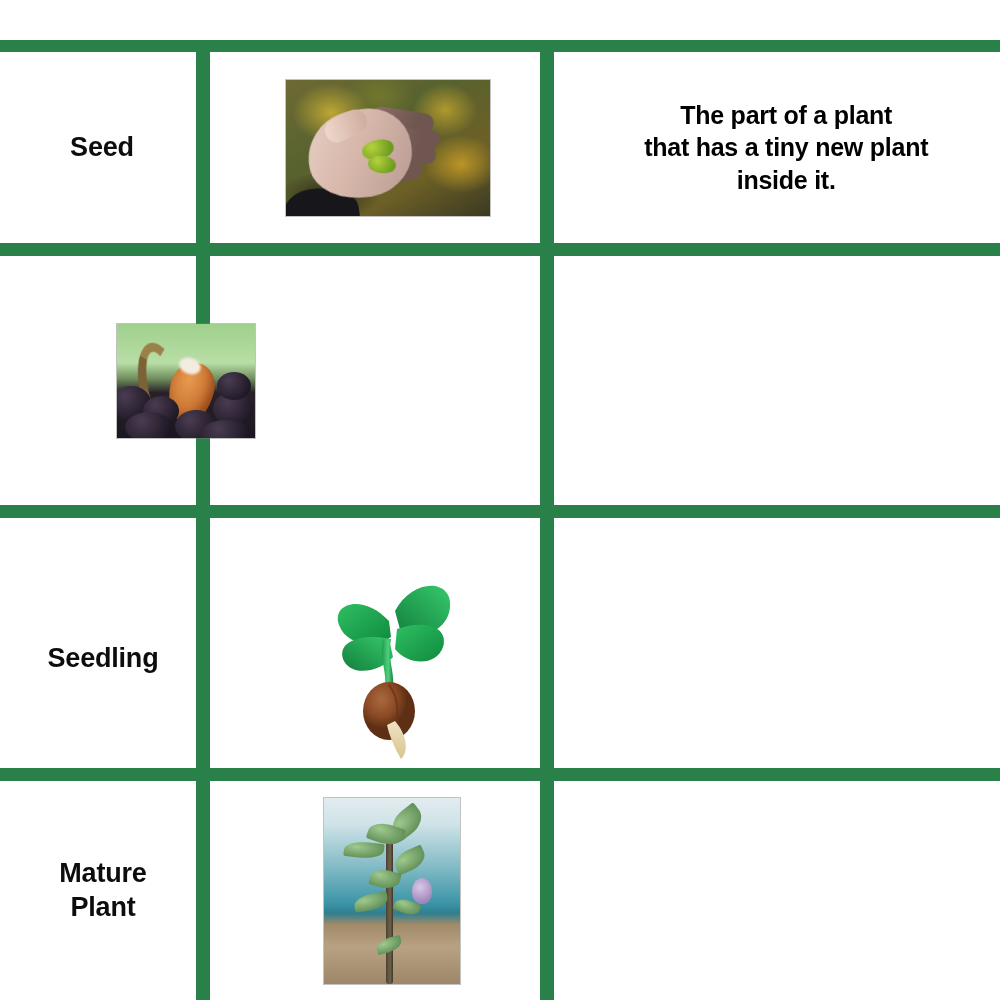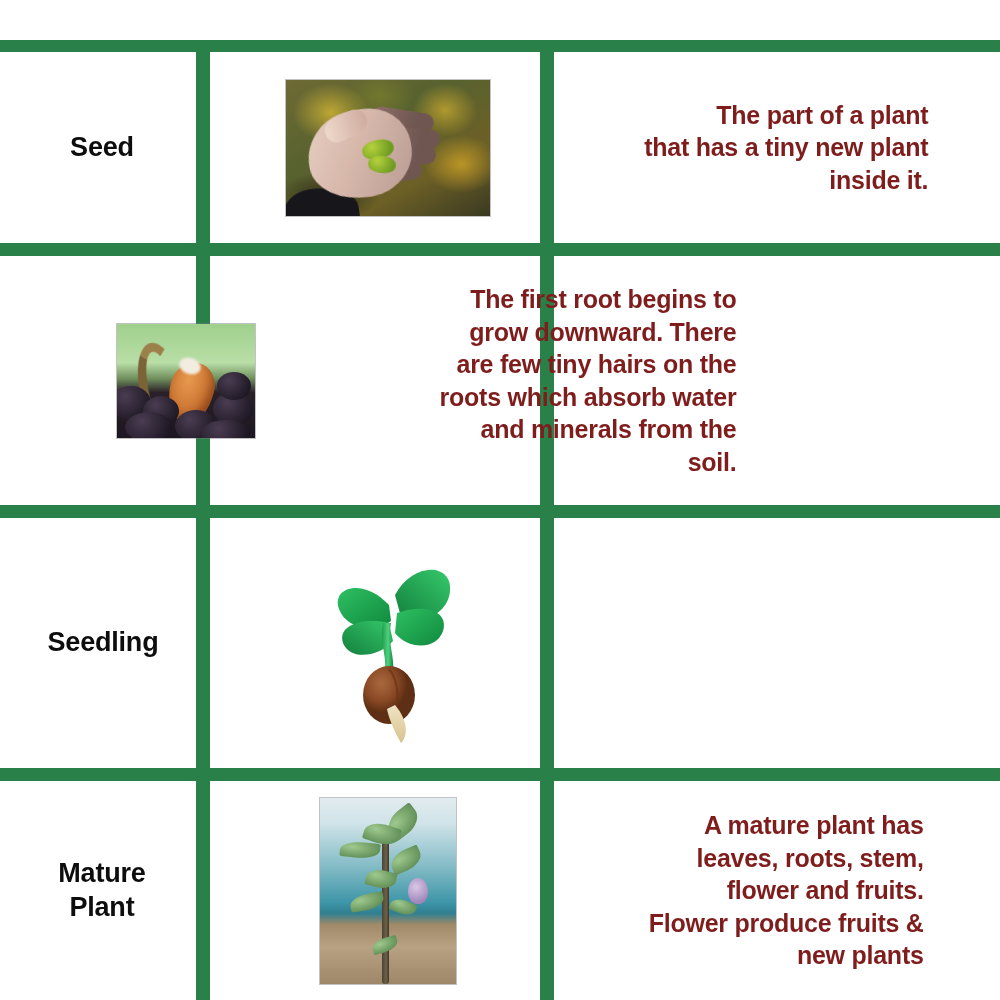--- a/index.html
+++ b/index.html
@@ -36,21 +36,21 @@
   
   .h-div { position:absolute; left:0; width:1000px; height:13px; background:#2a8049; }
   .h-div.r1 { top:243px; }
   .h-div.r2 { top:505px; }
   .h-div.r3 { top:768px; }
 
   
   .row { position:absolute; left:0; width:1000px; display:flex; }
   .row.r1 { top:52px;  height:191px; }
   .row.r2 { top:256px; height:249px; }
-  .row.r3 { top:518px; height:250px; }
+  .row.r3 { top:534px; height:250px; }
   .row.r4 { top:781px; height:219px; }
 
   .cell { display:flex; align-items:center; justify-content:center; position:relative; }
   .cell-label { width:206px; }
   .cell-image { width:344px; margin-left:14px; }
   .cell-text  { width:432px; margin-left:14px; }
 
   .stage-name {
     font-size:27px;
     font-weight:bold;
@@ -58,22 +58,22 @@
     text-align:center;
     line-height:1.24;
     letter-spacing:-0.2px;
     white-space:nowrap;
   }
   .stage-name.wrap { white-space:normal; }
 
   .stage-desc {
     font-size:25px;
     font-weight:bold;
-    color:#7f1d1d;
-    text-align:right;
+    color:#000000;
+    text-align:center;
     line-height:1.30;
     letter-spacing:-0.25px;
     padding:0 6px;
     white-space:pre-line;
   }
 
   
   .pic { display:block; }
   .pic-frame { box-shadow:0 0 0 1px rgba(120,120,120,.45); }
 
@@ -236,28 +236,20 @@
         <div class="soil-clod" style="left:-6px;  top:62px; width:40px; height:34px;"></div>
         <div class="soil-clod" style="left:26px;  top:72px; width:36px; height:30px;"></div>
         <div class="soil-clod" style="left:58px;  top:86px; width:42px; height:32px;"></div>
         <div class="soil-clod" style="left:96px;  top:68px; width:40px; height:34px;"></div>
         <div class="soil-clod" style="left:8px;   top:88px; width:48px; height:30px;"></div>
         <div class="soil-clod" style="left:84px;  top:96px; width:50px; height:28px;"></div>
         <div class="soil-clod" style="left:100px; top:48px; width:34px; height:28px;"></div>
       </div>
     </div>
 
-    <div class="cell cell-text">
-      <div class="stage-desc">The first root begins to
-grow downward. There
-are few tiny hairs on the
-roots which absorb water
-and minerals from the
-soil.</div>
-    </div>
   </div>
 
   <div class="row r3">
     <div class="cell cell-label">
       <div class="stage-name">Seedling</div>
     </div>
 
     <div class="cell cell-image">
       <svg class="svg-seedling" viewBox="0 0 150 200">
         <defs>
@@ -318,22 +310,15 @@
         <div class="mp-leaf" style="left:20px; top:44px; width:40px; height:16px; transform:rotate(6deg);"></div>
         <div class="mp-leaf" style="left:70px; top:52px; width:32px; height:20px; transform:rotate(-24deg);"></div>
         <div class="mp-leaf" style="left:46px; top:72px; width:30px; height:18px; transform:rotate(14deg);"></div>
         <div class="mp-leaf" style="left:30px; top:96px; width:34px; height:16px; transform:rotate(-10deg);"></div>
         <div class="mp-leaf" style="left:70px; top:102px; width:26px; height:14px; transform:rotate(22deg);"></div>
         <div class="mp-leaf" style="left:52px; top:140px; width:26px; height:14px; transform:rotate(-16deg);"></div>
         <div class="mp-flower" style="left:88px; top:80px;"></div>
       </div>
     </div>
 
-    <div class="cell cell-text">
-      <div class="stage-desc">A mature plant has
-leaves, roots, stem,
-flower and fruits.
-Flower produce fruits &amp;
-new plants</div>
-    </div>
   </div>
 
 </div>
 
 </body></html>

